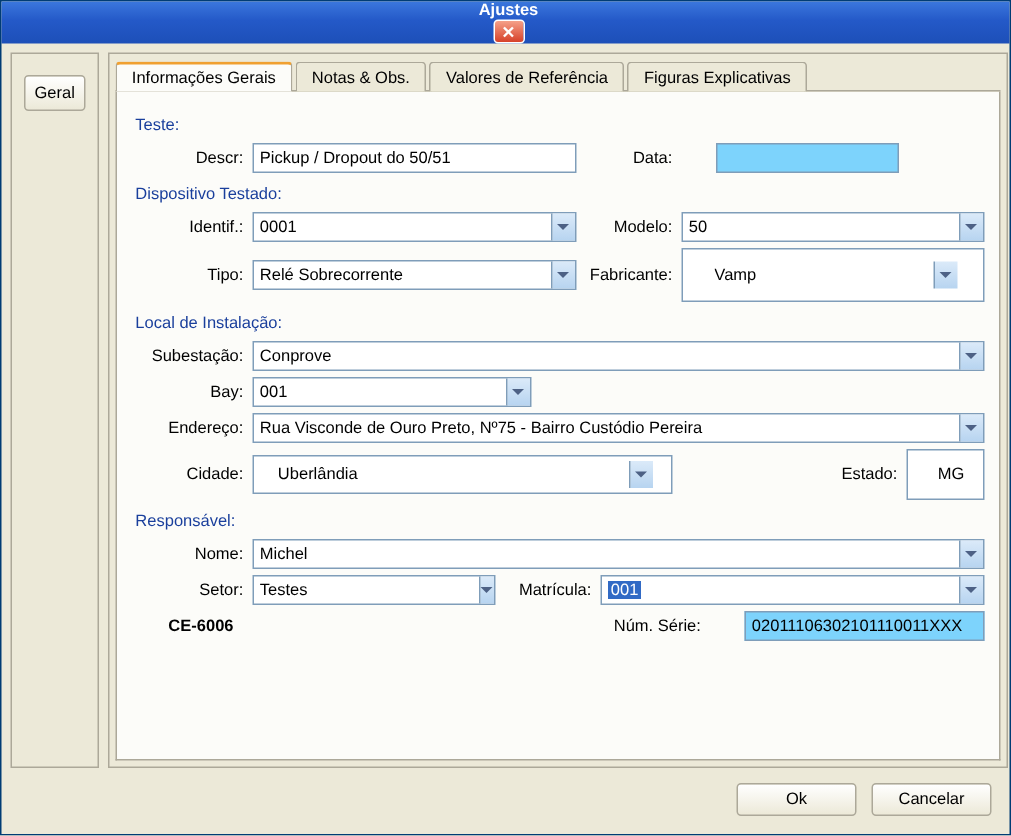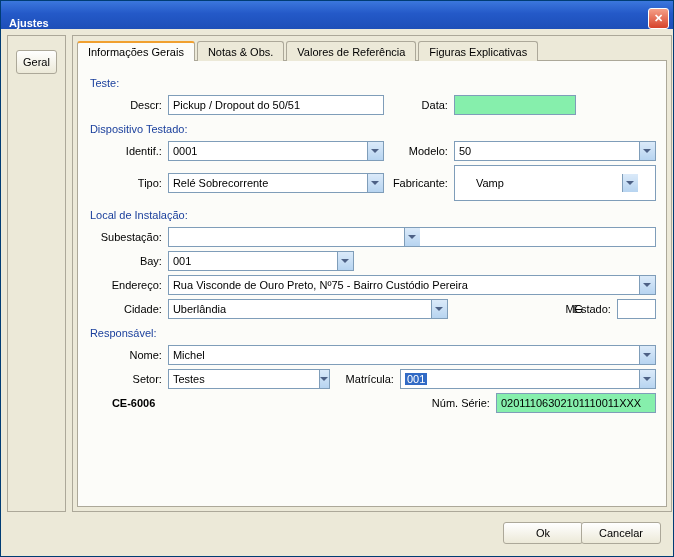--- a/index.html
+++ b/index.html
@@ -1,45 +1,45 @@
 <!DOCTYPE html>
 <html><head>
 <meta charset="utf-8">
 <style>
 * { box-sizing: border-box; font-family: Tahoma, sans-serif; font-size: 11px; }
 body { margin: 0; background: #ece9d8; }
 .window { width: 674px; height: 557px; background: #ece9d8; border: 1px solid #003c74; display: flex; flex-direction: column; }
-.titlebar { height: 28px; background: linear-gradient(to bottom, #3b77dd 0%, #2459c8 45%, #1d4fb8 100%); display: flex; align-items: flex-end; padding: 0 4px 0 8px; }
+.titlebar { height: 28px; background: linear-gradient(to bottom, #3b77dd 0%, #2459c8 45%, #1d4fb8 100%); display: flex; align-items: center; padding: 0 4px 0 8px; flex-direction: column; }
 .titlebar-text { color: #fff; font-weight: bold; flex: 1; }
 .close-btn { width: 21px; height: 21px; background: linear-gradient(to bottom, #f5a088, #d6422a); border: 1px solid #fff; border-radius: 3px; display: flex; align-items: center; justify-content: center; color: #fff; font-weight: bold; cursor: pointer; }
 .client { flex: 1; display: flex; flex-direction: column; padding: 6px; gap: 6px; }
 .main-row { flex: 1; display: flex; gap: 6px; }
 .sidebar { width: 110px; border: 1px solid #aca899; padding: 14px 8px; background: #ece9d8; }
 .geral-btn { width: 100%; height: 24px; border: 1px solid #aca899; background: linear-gradient(to bottom, #fff, #ece9d8); border-radius: 3px; cursor: pointer; }
 .content { flex: 1; border: 1px solid #aca899; background: #ece9d8; display: flex; flex-direction: column; padding: 4px; }
 .tabs { display: flex; border-bottom: 1px solid #aca899; }
 .tab { padding: 4px 10px 3px; border: 1px solid #aca899; border-bottom: none; background: #ece9d8; border-top-left-radius: 3px; border-top-right-radius: 3px; cursor: pointer; margin-right: 2px; position: relative; top: 1px; }
 .tab.active { background: #fcfcf9; border-top: 2px solid #f0a030; padding-top: 3px; }
 .pane { flex: 1; background: #fcfcf9; border: 1px solid #aca899; border-top: none; padding: 8px 10px; overflow: auto; }
 .section-title { color: #1a3f9c; margin: 8px 0 6px 2px; }
 .row { display: flex; align-items: center; margin: 4px 0; gap: 6px; }
 .lbl { text-align: right; color: #000; }
 .lbl-l { width: 74px; }
 .lbl-s { width: 58px; }
 .field { height: 20px; border: 1px solid #7f9db9; background: #fff; padding: 0 4px; }
-.combo { display: flex; align-items: center; justify-content: center; }
+.combo { display: flex; align-items: center; }
 .combo-input { flex: 1; border: none; height: 18px; outline: none; padding: 0 4px; background: transparent; }
 .combo-btn { width: 16px; height: 18px; background: linear-gradient(to bottom, #dbeaf9, #b7d4f0); border-left: 1px solid #7f9db9; display: flex; align-items: center; justify-content: center; cursor: pointer; }
 .chev { width: 0; height: 0; border-left: 4px solid transparent; border-right: 4px solid transparent; border-top: 4px solid #4d6185; }
-.readonly { background: #86efac; }
+.readonly { background: #7dd3fc; margin-left: 23px; }
 .tool-name { font-weight: bold; margin-left: 24px; }
 .hl { background: #316ac5; color: #fff; padding: 0 2px; }
 .footer { position: relative; height: 32px; }
 .btn { width: 80px; height: 22px; border: 1px solid #aca899; background: linear-gradient(to bottom, #fff, #ece9d8); border-radius: 3px; cursor: pointer; position: absolute; top: 4px; }
-.btn-ok { right: 84px; }
+.btn-ok { right: 96px; }
 .btn-cancel { right: 6px; }
 </style>
 </head>
 <body>
 
 <div class="window">
   <div class="titlebar">
     <span class="titlebar-text">Ajustes</span>
     <div class="close-btn">
       <span>✕</span>
@@ -98,20 +98,21 @@
               <div class="combo-btn">
                   <div class="chev"></div>
                 </div>
             </div>
           </div>
 
           <div class="section-title">Local de Instalação:</div>
           <div class="row">
             <span class="lbl lbl-l">Subestação:</span>
             <div class="field combo" style="flex:1;padding:0">
+              <input class="combo-input" value="Conprove" style="">
               <div class="combo-btn">
                   <div class="chev"></div>
                 </div>
             </div>
           </div>
           <div class="row">
             <span class="lbl lbl-l">Bay:</span>
             <div class="field combo" style="width:186px;padding:0">
               <input class="combo-input" value="001" style="">
               <div class="combo-btn">
@@ -123,28 +124,28 @@
             <span class="lbl lbl-l">Endereço:</span>
             <div class="field combo" style="flex:1;padding:0">
               <input class="combo-input" value="Rua Visconde de Ouro Preto, Nº75 - Bairro Custódio Pereira" style="">
               <div class="combo-btn">
                   <div class="chev"></div>
                 </div>
             </div>
           </div>
           <div class="row">
             <span class="lbl lbl-l">Cidade:</span>
-            <div class="field combo" style="width:280px;padding:0">
+            <div class="field combo" style="width:280px;padding:12px">
               <input class="combo-input" value="Uberlândia" style="">
               <div class="combo-btn">
                   <div class="chev"></div>
                 </div>
             </div>
             <span class="lbl" style="flex:1;">Estado:</span>
-            <div class="field combo" style="width:39px;padding:0">
+            <div class="field combo" style="width:52px;padding:16px">
               <input class="combo-input" value="MG" style="">
 
             </div>
           </div>
 
           <div class="section-title">Responsável:</div>
           <div class="row">
             <span class="lbl lbl-l">Nome:</span>
             <div class="field combo" style="flex:1;padding:0">
               <input class="combo-input" value="Michel" style="">

